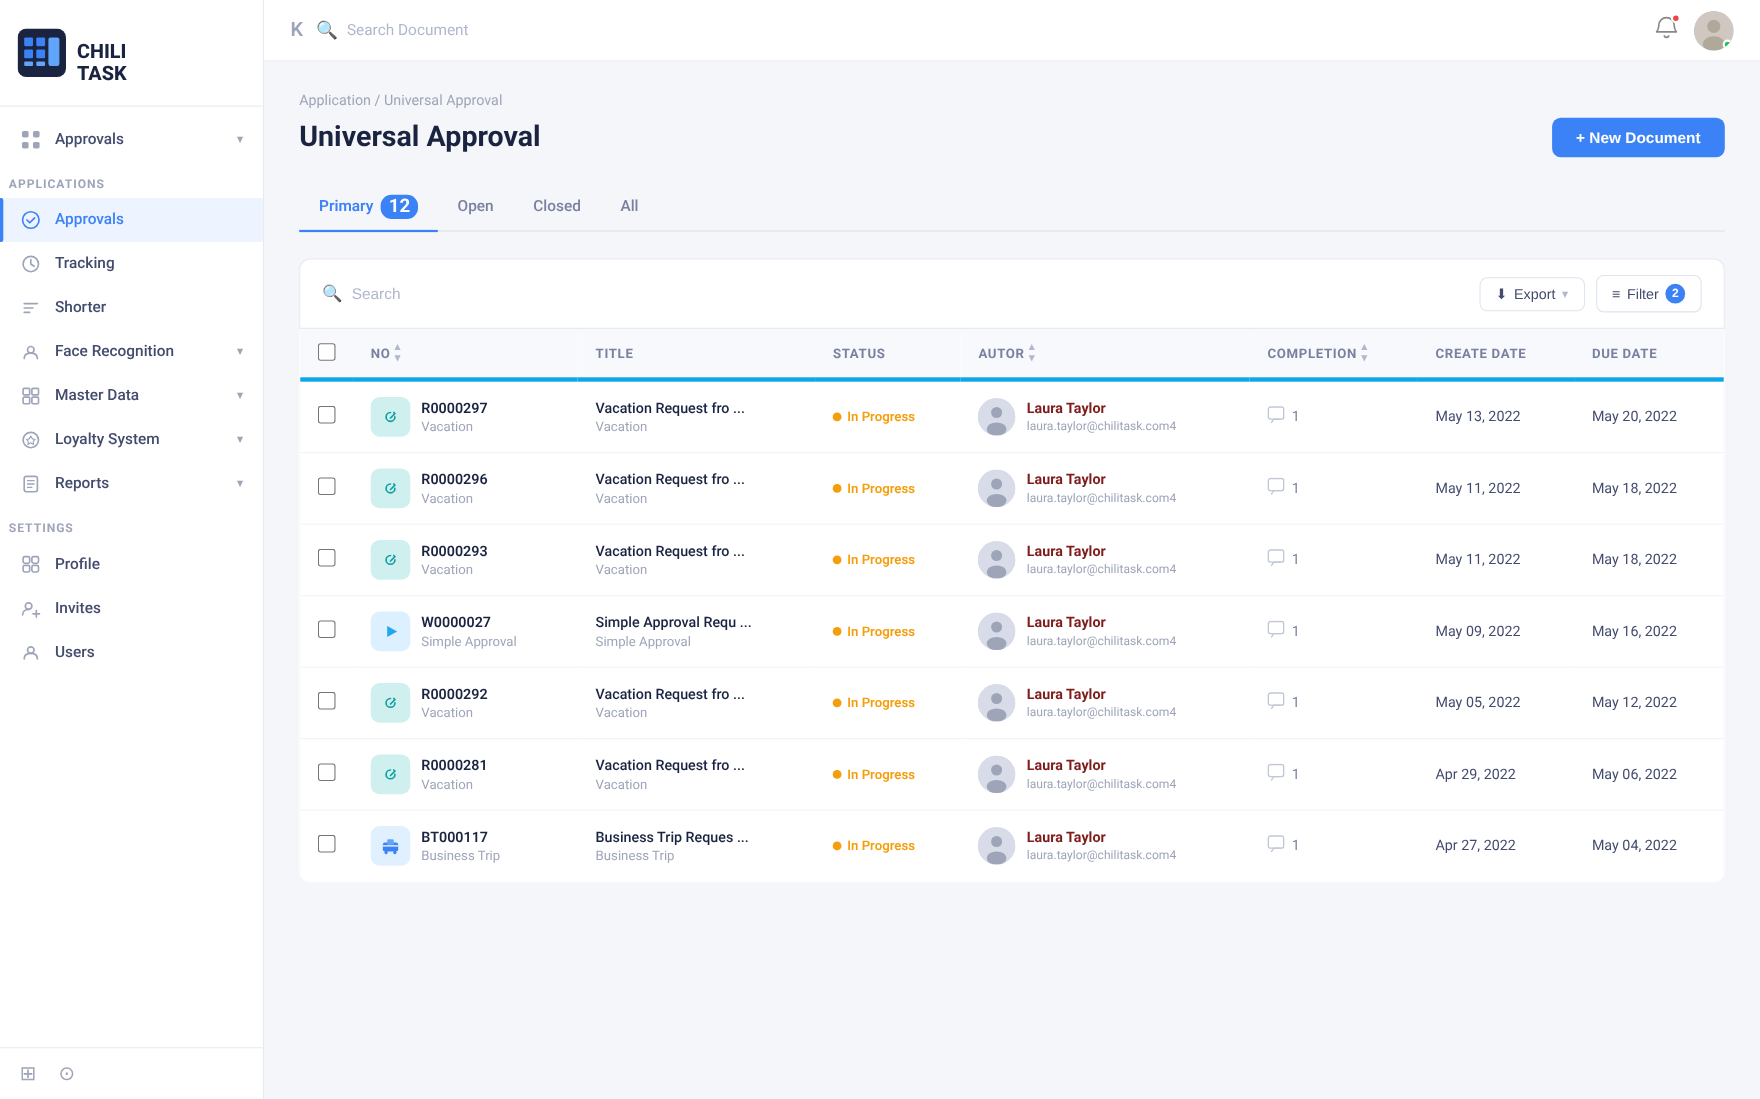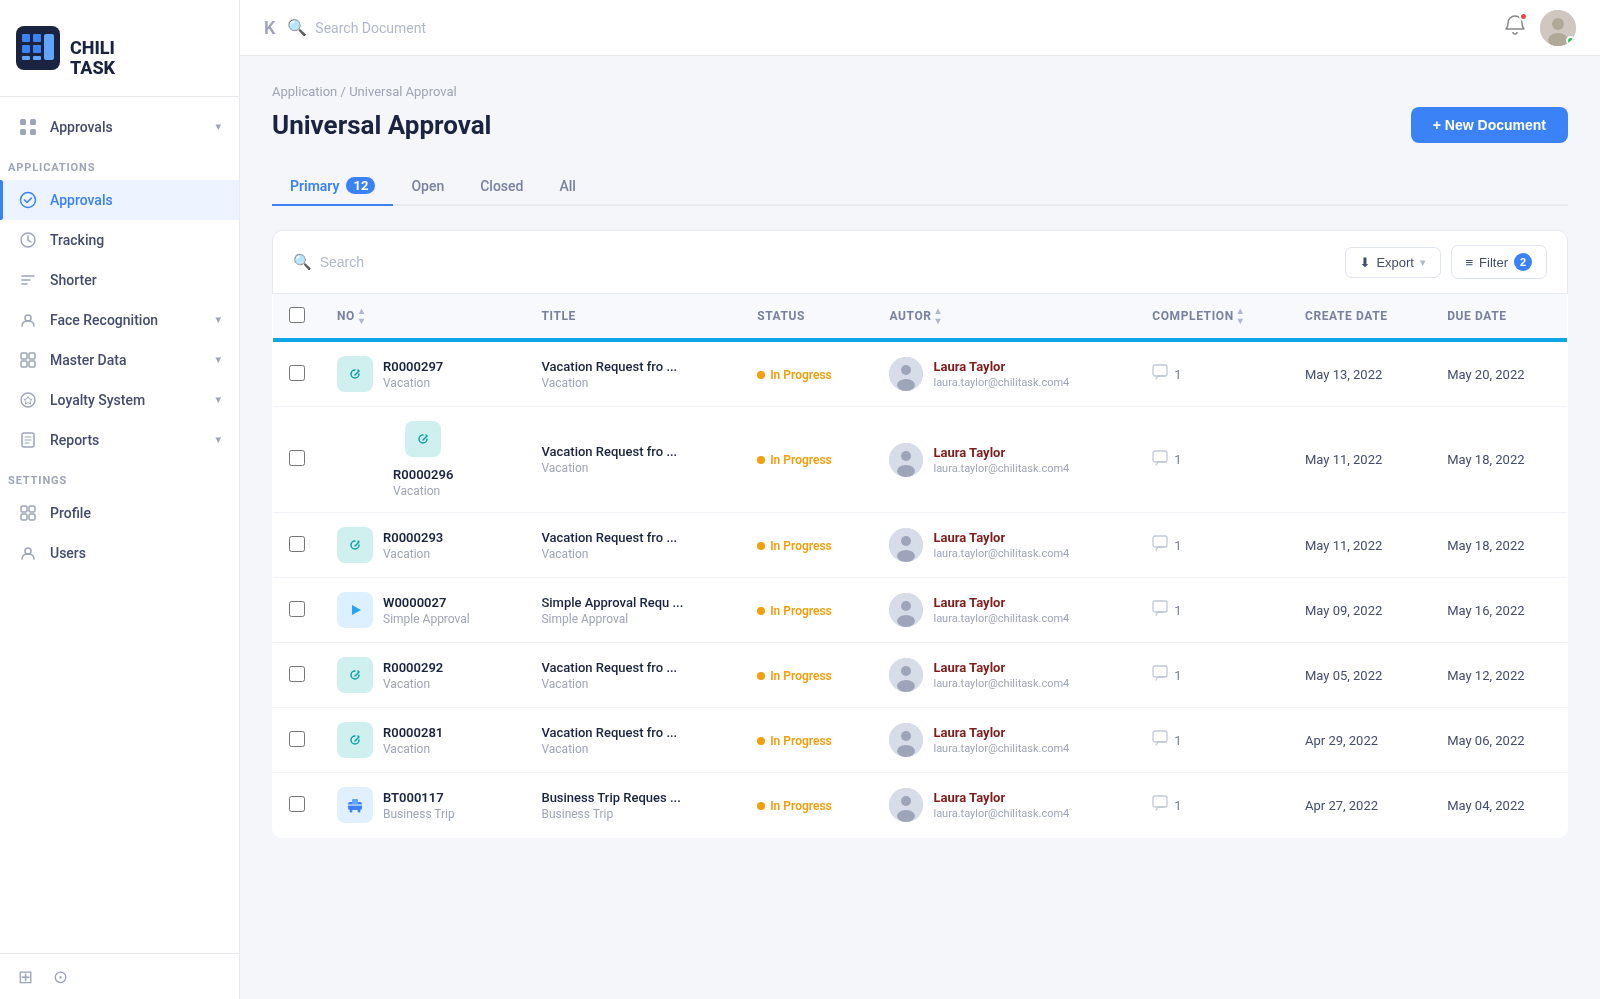--- a/index.html
+++ b/index.html
@@ -242,21 +242,21 @@
       color: #3b82f6;
       border-bottom-color: #3b82f6;
       font-weight: 600;
       justify-content: flex-end;
     }
     .tab-badge {
       background: #3b82f6;
       color: #fff;
       border-radius: 10px;
       padding: 1px 7px;
-      font-size: 13px;
+      font-size: 17px;
       font-weight: 700;
     }
 
     
     .table-toolbar {
       display: flex;
       align-items: center;
       gap: 12px;
       background: #fff;
       border: 1px solid #e8eaf0;
@@ -548,20 +548,31 @@
         <svg width="18" height="18" viewBox="0 0 18 18" fill="none">
             <rect x="2" y="2" width="6" height="6" rx="1.5" stroke="#9ea5b8" stroke-width="1.5"></rect>
             <rect x="10" y="2" width="6" height="6" rx="1.5" stroke="#9ea5b8" stroke-width="1.5"></rect>
             <rect x="2" y="10" width="6" height="6" rx="1.5" stroke="#9ea5b8" stroke-width="1.5"></rect>
             <rect x="10" y="10" width="6" height="6" rx="1.5" stroke="#9ea5b8" stroke-width="1.5"></rect>
           </svg>
       </span>
       <span class="sidebar-item-label">Profile</span>
     </div>
 
+    <div class="sidebar-item">
+      <span class="sidebar-item-icon">
+        <svg width="18" height="18" viewBox="0 0 18 18" fill="none">
+            <circle cx="7" cy="7" r="3" stroke="#9ea5b8" stroke-width="1.5"></circle>
+            <path d="M1.5 15c0-3 2.5-5 5.5-5" stroke="#9ea5b8" stroke-width="1.5" stroke-linecap="round"></path>
+            <line x1="14" y1="11" x2="14" y2="17" stroke="#9ea5b8" stroke-width="1.5" stroke-linecap="round"></line>
+            <line x1="11" y1="14" x2="17" y2="14" stroke="#9ea5b8" stroke-width="1.5" stroke-linecap="round"></line>
+          </svg>
+      </span>
+      <span class="sidebar-item-label">Invites</span>
+    </div>
 
     <div class="sidebar-item">
       <span class="sidebar-item-icon">
         <svg width="18" height="18" viewBox="0 0 18 18" fill="none">
             <circle cx="9" cy="7" r="3" stroke="#9ea5b8" stroke-width="1.5"></circle>
             <path d="M3 15c0-3.314 2.686-5 6-5s6 1.686 6 5" stroke="#9ea5b8" stroke-width="1.5" stroke-linecap="round"></path>
           </svg>
       </span>
       <span class="sidebar-item-label">Users</span>
     </div>
@@ -745,21 +756,21 @@
       </div>
     </td>
     <td class="date-cell">May 13, 2022</td>
     <td class="date-cell">May 20, 2022</td>
   </tr>
           <tr>
     <td class="checkbox-cell">
       <input type="checkbox" class="row-checkbox" style="">
     </td>
     <td>
-      <div style="display:flex;align-items:center;gap:10px;flex-direction:column;">
+      <div style="display:flex;align-items:center;gap:10px;">
         <div class="doc-icon-wrap vacation">
           <svg width="22" height="22" viewBox="0 0 22 22" fill="none">
                     <rect width="22" height="22" rx="6" fill="#d0f0f0"></rect>
                     <path d="M15 11c0 2.2-1.8 4-4 4s-4-1.8-4-4 1.8-4 4-4" stroke="#0e9f9f" stroke-width="1.5" stroke-linecap="round"></path>
                     <path d="M14 7l1 1-4 4" stroke="#0e9f9f" stroke-width="1.5" stroke-linecap="round" stroke-linejoin="round"></path>
                   </svg>
         </div>
         <div>
           <div class="doc-number">R0000296</div>
           <div class="doc-type">Vacation</div>

